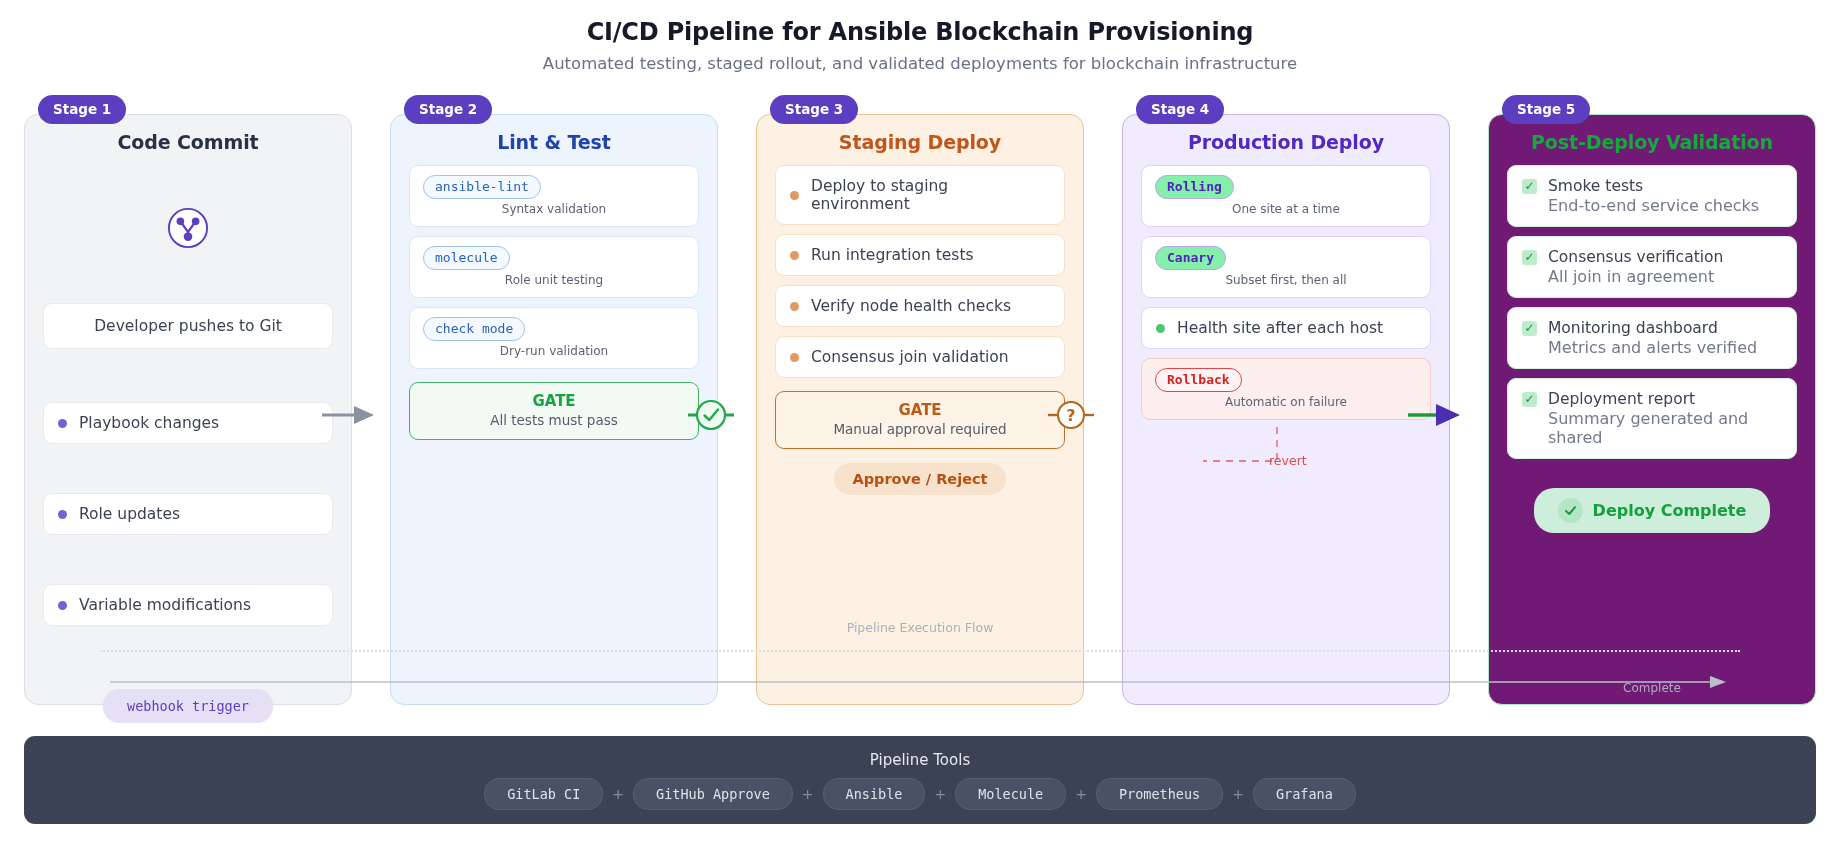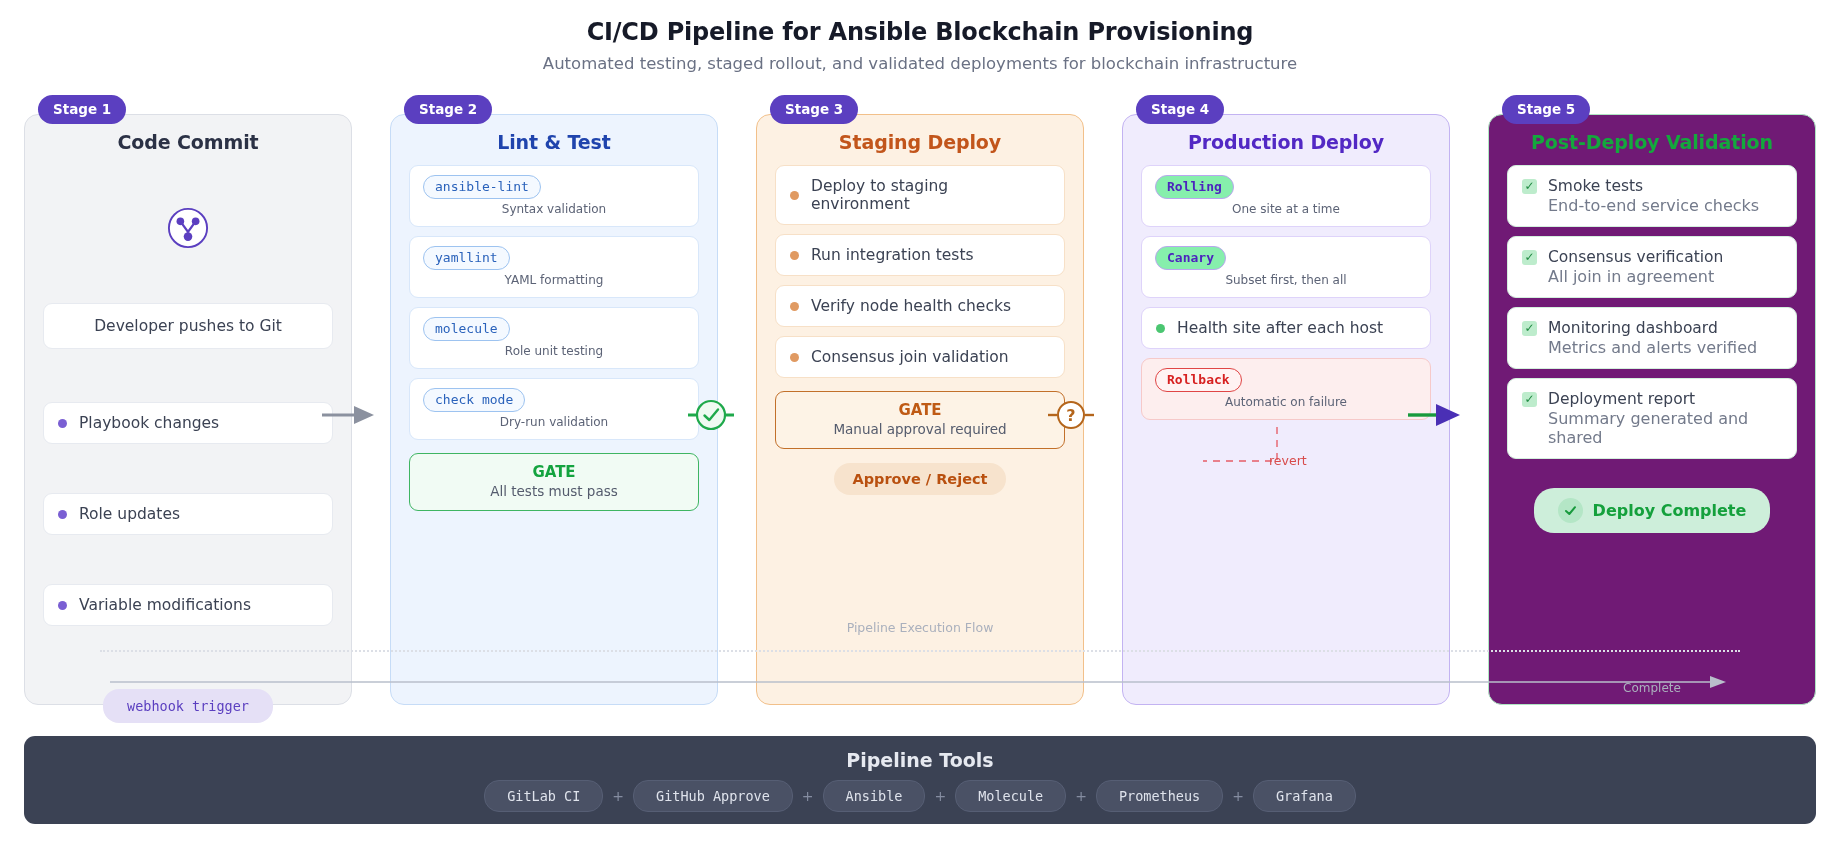--- a/index.html
+++ b/index.html
@@ -182,21 +182,21 @@
     font-size:12.5px; color:#aab0bd; z-index:2;
   }
 
   
   .tools {
     position:absolute; left:24px; top:736px; width:1792px; height:88px;
     background:#3b4254; border-radius:11px;
     display:flex; flex-direction:column; align-items:center;
     justify-content:center; gap:9px;
   }
-  .tools-title { color:#e6e9f0; font-size:19px; font-weight:bold; }
+  .tools-title { color:#e6e9f0; font-size:15px; font-weight:normal; }
   .tools-row { display:flex; align-items:center; gap:9px; }
   .tool-pill {
     background:#49516580; background:#4a5165; color:#dfe3ec;
     font-family:"DejaVu Sans Mono","Liberation Mono",monospace;
     font-size:13.5px; padding:7px 22px; border-radius:15px;
     border:1px solid #565e74;
   }
   .plus { color:#858da1; font-size:14px; }
 </style>
 </head>
@@ -257,26 +257,20 @@
     <div class="stage-col s2">
       <div class="stage-badge">Stage 2</div>
       <div class="panel">
         <div class="panel-title">Lint &amp; Test</div>
 
         <div class="card tagged">
           <div class="tag-row">
               <span class="tag">ansible-lint</span>
             </div>
           <div class="tag-desc">Syntax validation</div>
-        </div>
-        <div class="card tagged">
-          <div class="tag-row">
-              <span class="tag">yamllint</span>
-            </div>
-          <div class="tag-desc">YAML formatting</div>
         </div>
         <div class="card tagged">
           <div class="tag-row">
               <span class="tag">molecule</span>
             </div>
           <div class="tag-desc">Role unit testing</div>
         </div>
         <div class="card tagged">
           <div class="tag-row">
               <span class="tag">check mode</span>

